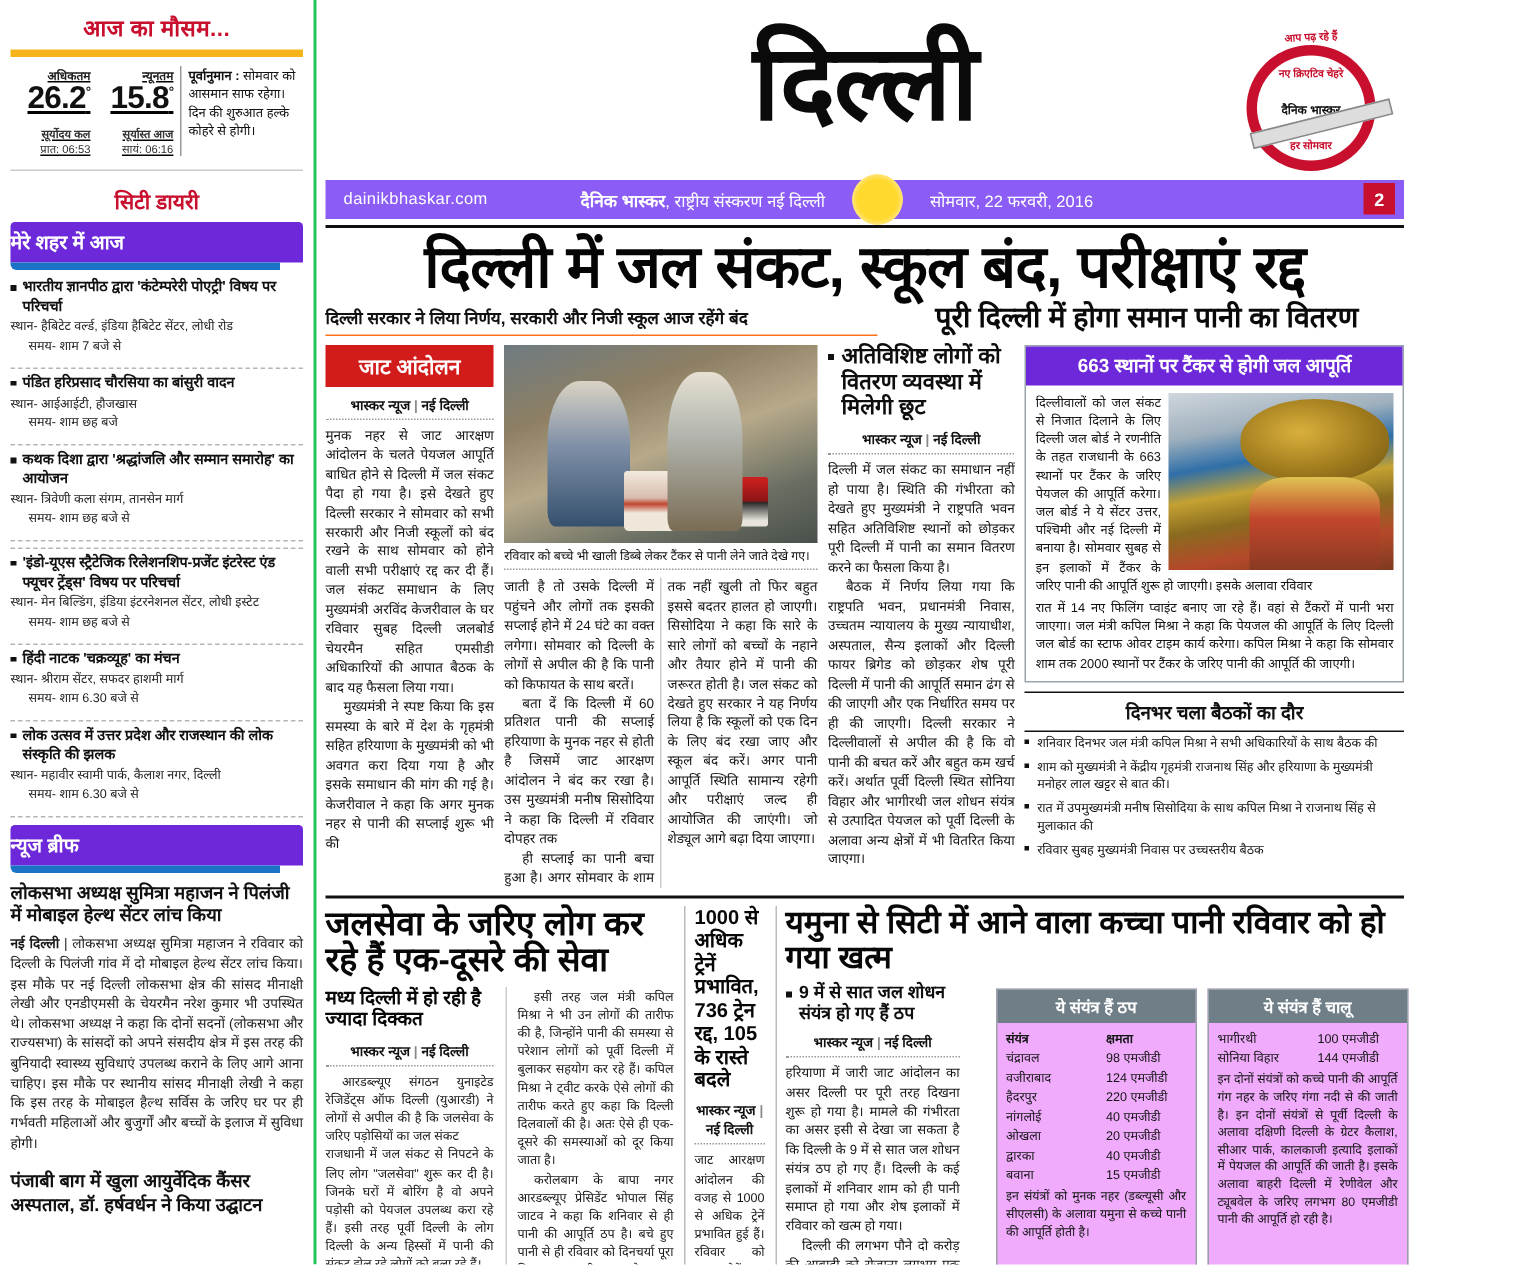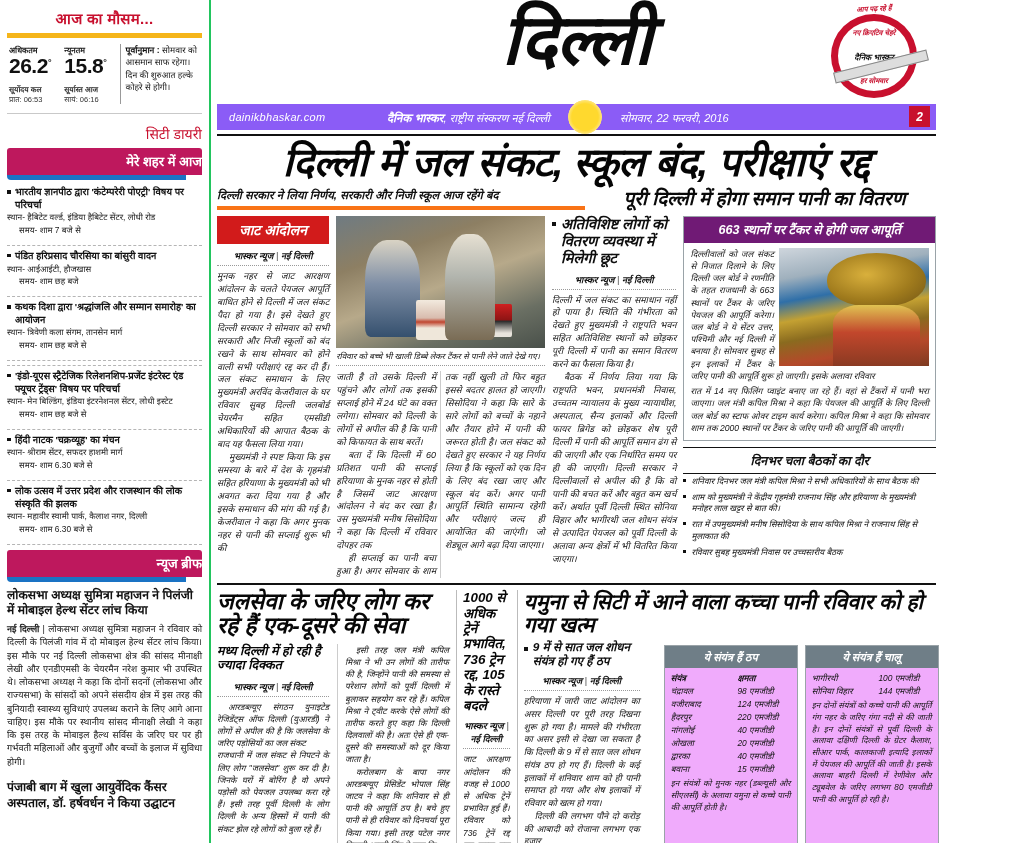--- a/index.html
+++ b/index.html
@@ -29,48 +29,48 @@
   .wx-title {
     text-align: center;
     color: #c8102e;
     font-size: 15px;
     font-weight: bold;
     letter-spacing: .3px;
     padding: 4px 0 5px 0;
   }
   .wx-bar { height: 5px; background: #f5b51a; width: 100%; margin-bottom: 6px;}
   .wx-body { display: flex; gap: 4px; padding: 0 2px 6px 2px; }
-  .wx-col { flex: 1; text-align: left; }
+  .wx-col { flex: 1; text-align: right; text-decoration: underline; }
   .wx-lbl { font-size: 8px; color: #222; font-weight: bold; }
   .wx-val { font-size: 21px; font-weight: bold; color: #111; line-height: 1.05; letter-spacing: -.5px;}
   .wx-val sup { font-size: 9px; vertical-align: super;}
   .wx-sub { font-size: 7.5px; color: #333; margin-top: 7px; font-weight: bold;}
   .wx-sub2 { font-size: 7.5px; color: #333; }
   .wx-fc {
     flex: 1.45;
     border-left: 1px solid #999;
     padding-left: 5px;
     font-size: 8.6px;
     line-height: 1.45;
     color: #111;
   }
   .wx-fc b { font-weight: bold; }
   .hr-thin { border-top: 1px solid #c9c9c9; margin: 3px 0 4px 0; }
 
   .city-diary {
-    text-align: right;
+    text-align: center;
     color: #c8102e;
     font-size: 14px;
-    font-weight: normal;
+    font-weight: bold;
     padding: 6px 0 5px 0;
   }
   .blue-band {
-    background: #be185d;
+    background: #6d28d9;
     color: #fff;
-    text-align: right;
+    text-align: left;
     font-size: 13px;
     font-weight: bold;
     padding: 4px 0 5px 0;
     border-radius: 3px 3px 0 0;
     position: relative;
   }
   .blue-band::after {
     content:"";
     position: absolute; left: 0; right: 0; bottom: -5px;
     height: 5px;
@@ -95,21 +95,21 @@
     font-size: 12.2px; font-weight: bold; color: #111;
     line-height: 1.28; margin: 8px 0 4px 0;
   }
   .nb-p {
     font-size: 9.1px; line-height: 1.46; color: #1a1a1a;
     text-align: justify;
   }
   .nb-p .dl { font-weight: bold; }
 
   
-  .main { width: 731px; height: 843px; position: relative; padding: 0 6px 0 6px; font-style: italic;}
+  .main { width: 731px; height: 843px; position: relative; padding: 16px 6px 0 6px;}
 
   
   .masthead { height: 104px; position: relative; }
   .masthead-title {
     position: absolute; left: 0; right: 0; top: 6px;
     text-align: center;
     font-family: "Liberation Serif", serif;
     font-size: 70px; font-weight: bold; color: #0a0a0a;
     letter-spacing: -1px; line-height: 1;
   }
@@ -153,21 +153,21 @@
   .rule-blk { border-top: 2px solid #111; margin: 3px 0 4px 0; }
 
   .headline {
     font-size: 39.5px; font-weight: bold; color: #050505;
     text-align: center; line-height: 1.06; letter-spacing: -.5px;
     padding: 2px 0 3px 0;
   }
   .sub-row { display: flex; align-items: flex-end; gap: 8px; padding-bottom: 2px;}
   .sub-left {
     width: 368px; font-size: 11.4px; font-weight: bold; color: #111;
-    border-bottom: 4px solid #f97316; padding-bottom: 4px;
+    border-bottom: 1px solid #f97316; padding-bottom: 4px;
   }
   .sub-right {
     flex: 1; font-size: 19px; font-weight: bold; color: #0a0a0a;
     text-align: center; line-height: 1.1;
   }
 
   .cols { display: flex; gap: 7px; margin-top: 4px; }
   .c-a { width: 128px; }
   .c-b { width: 238px; }
   .c-c { width: 142px; }
@@ -218,21 +218,21 @@
     line-height: 1.18; padding-bottom: 5px; padding-left: 9px; position: relative;
   }
   .subhead-2::before{
     content:""; position:absolute; left:0; top:6px; width:4px;height:4px;background:#111;
   }
 
   .box-grey {
     border: 1px solid #9aa3a8; background: #fff;
   }
   .box-grey-h {
-    background: #701a75; color: #fff; text-align:center;
+    background: #6d28d9; color: #fff; text-align:center;
     font-size: 12.6px; font-weight: bold; padding: 4px 0 5px 0;
   }
   .box-body { padding: 5px 6px 6px 6px; }
   .tk-photo {
     width: 150px; height: 118px; float: right; margin: 0 0 4px 5px;
     background: linear-gradient(170deg,#cfd6dd 0%,#9fb0bd 22%,#2f6fa8 38%,#c4a132 52%,#8a6b1f 66%,#b4492a 82%,#7d3a20 100%);
     position: relative; overflow:hidden;
   }
   .tk-photo::before{
     content:""; position:absolute; right:2%; top:4%; width:66%; height:46%;

